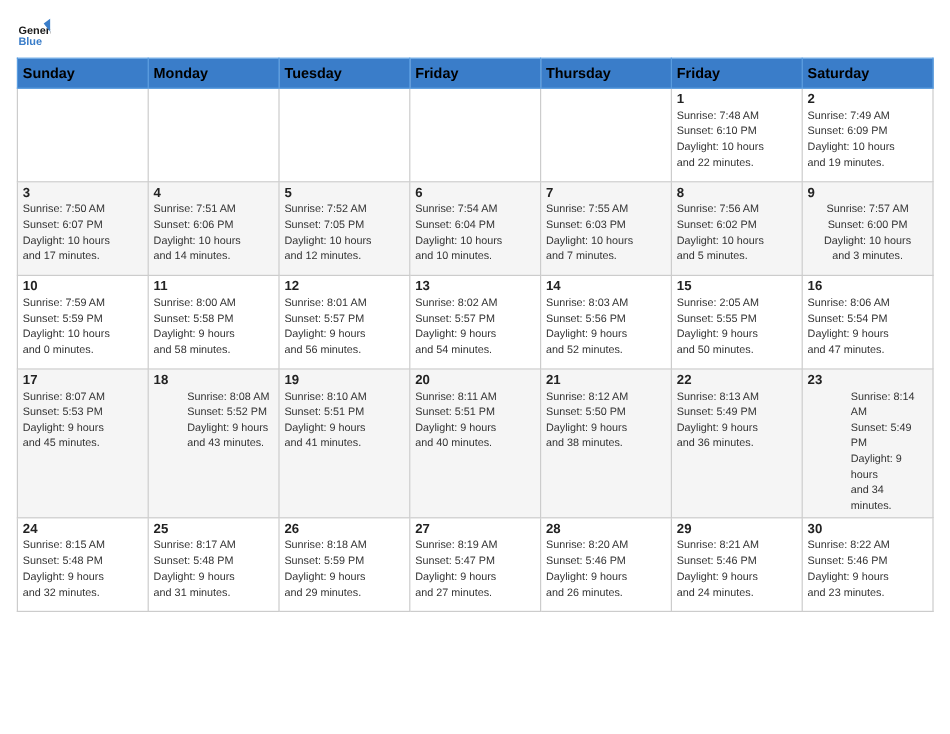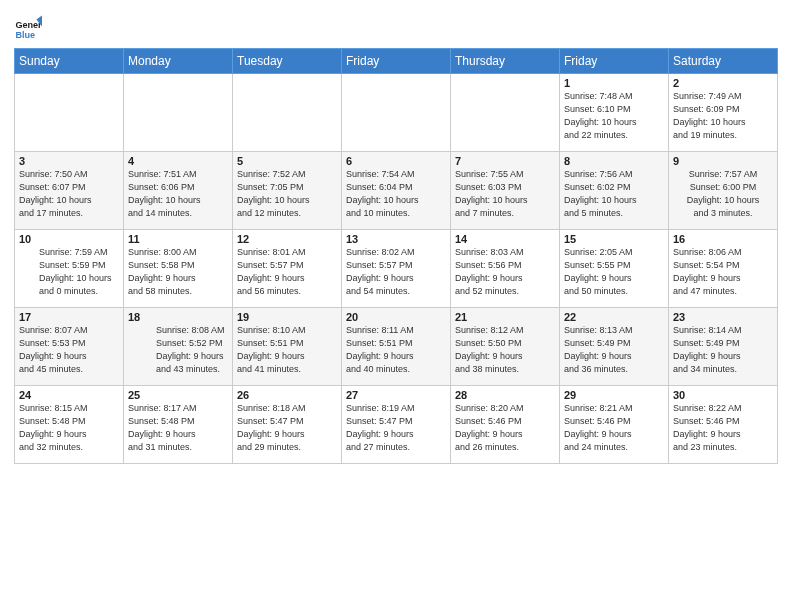--- a/index.html
+++ b/index.html
@@ -52,23 +52,23 @@
       font-size: 15px;
       color: #333;
     }
     .calendar-table {
       width: 100%;
       border-collapse: collapse;
       table-layout: fixed;
     }
     .calendar-table th {
       background: #3a7dc9;
-      color: #ffffff;
+      color: #000000;
       font-size: 12px;
-      font-weight: normal;
+      font-weight: bold;
       padding: 5px 4px;
       text-align: left;
       border: 1px solid #5a9de0;
     }
     .calendar-table td {
       border: 1px solid #ccc;
       vertical-align: top;
       padding: 3px 4px;
       font-size: 9.5px;
       color: #222;
@@ -198,21 +198,21 @@
             <span class="day-number">9</span>
             <div class="day-info" style="white-space: pre-line; text-align: center;">Sunrise: 7:57 AM
 Sunset: 6:00 PM
 Daylight: 10 hours
 and 3 minutes.</div>
           </td>
         </tr>
         <tr>
           <td>
             <span class="day-number">10</span>
-            <div class="day-info" style="white-space: pre-line; margin-left: 20px;">Sunrise: 7:59 AM
+            <div class="day-info" style="white-space: pre-line;">Sunrise: 7:59 AM
 Sunset: 5:59 PM
 Daylight: 10 hours
 and 0 minutes.</div>
           </td>
           <td>
             <span class="day-number">11</span>
             <div class="day-info" style="white-space: pre-line;">Sunrise: 8:00 AM
 Sunset: 5:58 PM
 Daylight: 9 hours
 and 58 minutes.</div>
@@ -291,21 +291,21 @@
           </td>
           <td>
             <span class="day-number">22</span>
             <div class="day-info" style="white-space: pre-line;">Sunrise: 8:13 AM
 Sunset: 5:49 PM
 Daylight: 9 hours
 and 36 minutes.</div>
           </td>
           <td>
             <span class="day-number">23</span>
-            <div class="day-info" style="white-space: pre-line;">Sunrise: 8:14 AM
+            <div class="day-info" style="white-space: pre-line; margin-left: 36px;">Sunrise: 8:14 AM
 Sunset: 5:49 PM
 Daylight: 9 hours
 and 34 minutes.</div>
           </td>
         </tr>
         <tr>
           <td>
             <span class="day-number">24</span>
             <div class="day-info" style="white-space: pre-line;">Sunrise: 8:15 AM
 Sunset: 5:48 PM
@@ -315,21 +315,21 @@
           <td>
             <span class="day-number">25</span>
             <div class="day-info" style="white-space: pre-line;">Sunrise: 8:17 AM
 Sunset: 5:48 PM
 Daylight: 9 hours
 and 31 minutes.</div>
           </td>
           <td>
             <span class="day-number">26</span>
             <div class="day-info" style="white-space: pre-line;">Sunrise: 8:18 AM
-Sunset: 5:47 PM
+Sunset: 5:59 PM
 Daylight: 9 hours
 and 29 minutes.</div>
           </td>
           <td>
             <span class="day-number">27</span>
             <div class="day-info" style="white-space: pre-line;">Sunrise: 8:19 AM
 Sunset: 5:47 PM
 Daylight: 9 hours
 and 27 minutes.</div>
           </td>

